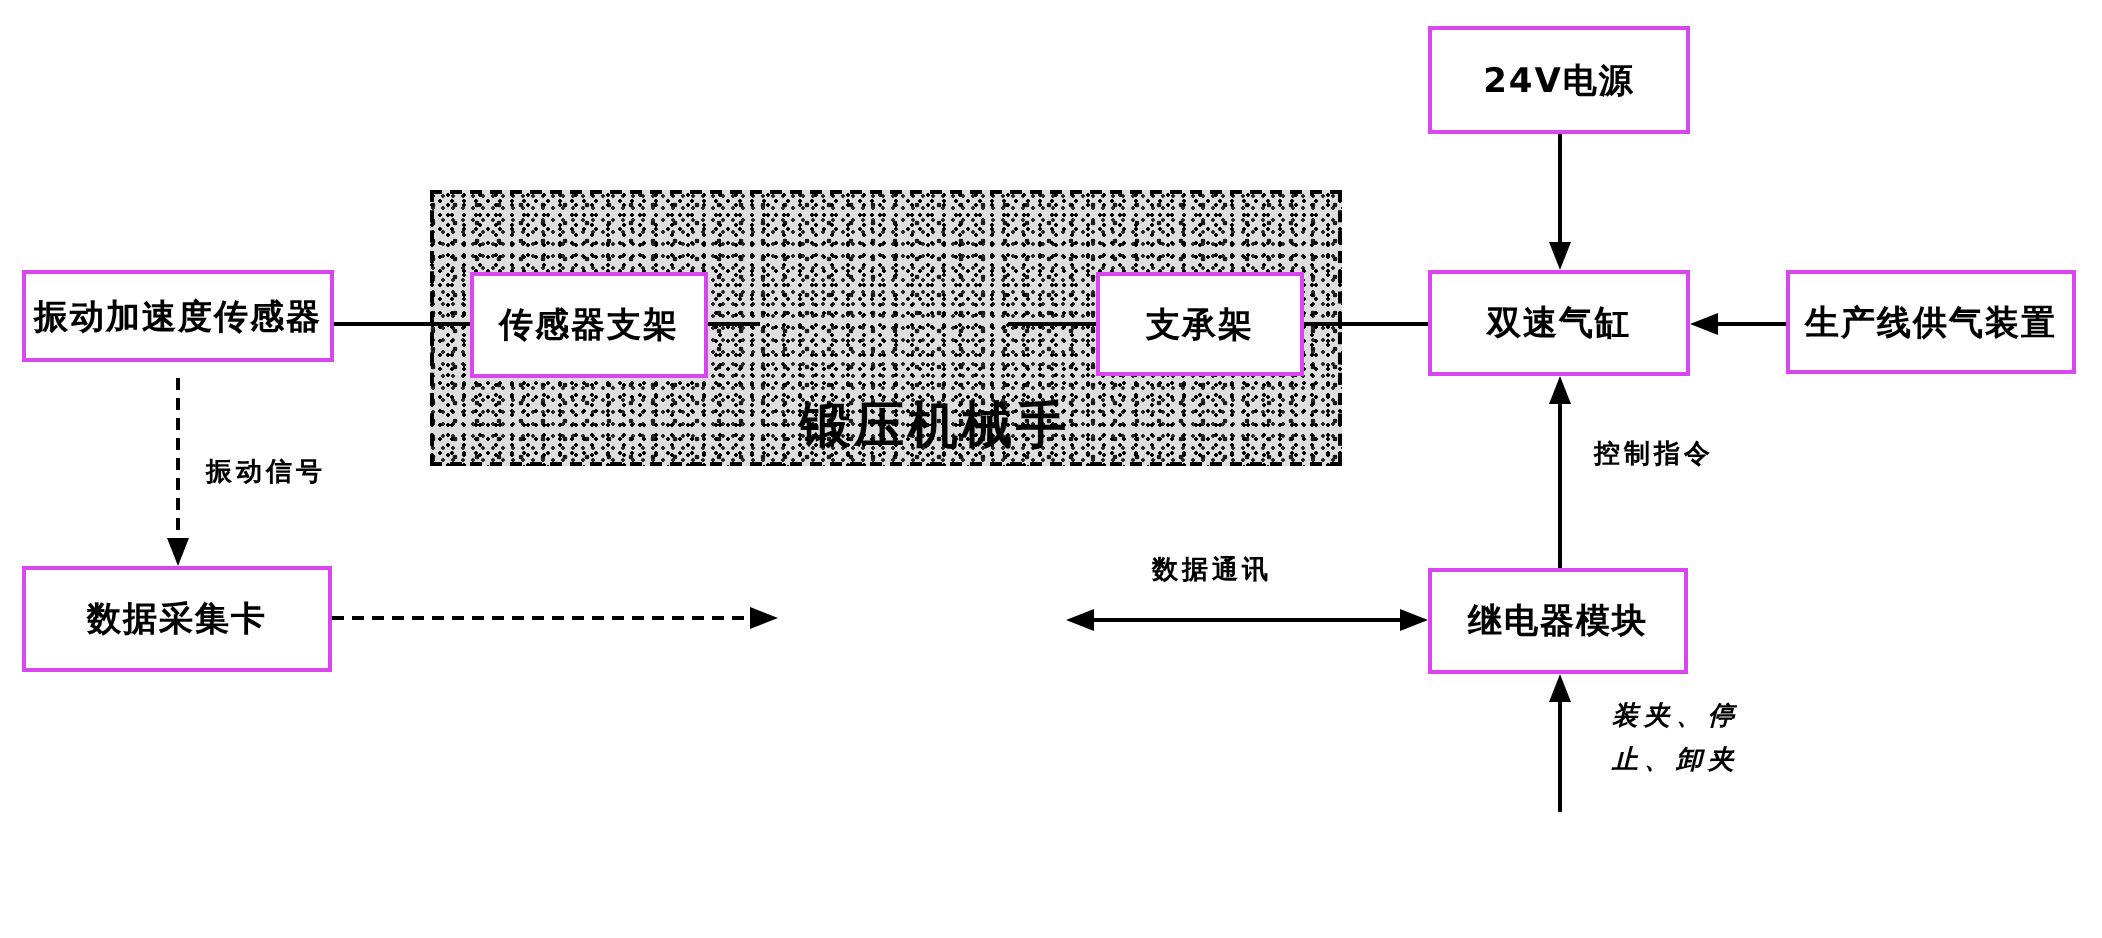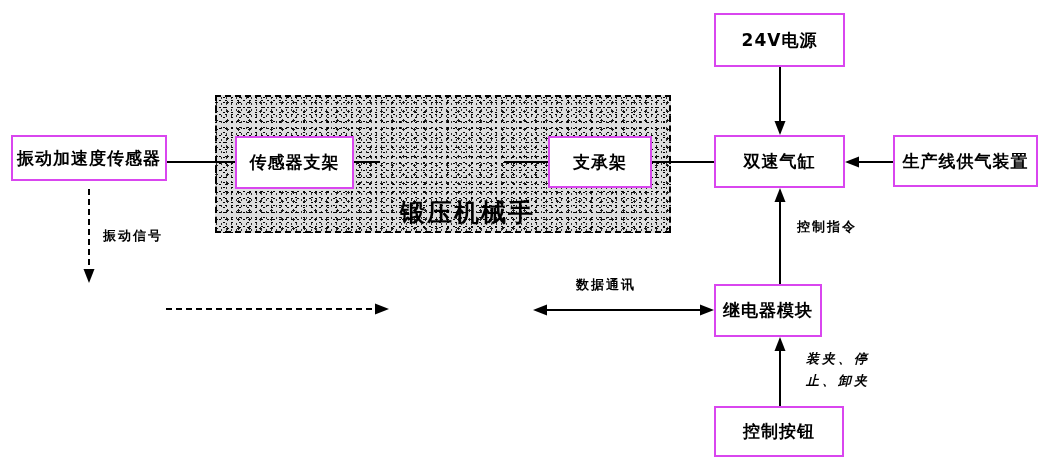--- a/index.html
+++ b/index.html
@@ -57,21 +57,21 @@
   
   #n-sensor   {left:11px; top:135px;width:156px;height:46px;}
   #n-bracket  {left:235px;top:136px;width:119px;height:53px;}
   #n-guide    {left:380px;top:135px;width:124px;height:54px;}
   #n-support  {left:548px;top:136px;width:104px;height:52px;}
   #n-power    {left:714px;top:13px; width:131px;height:54px;}
   #n-cylinder {left:714px;top:135px;width:131px;height:53px;}
   #n-air      {left:893px;top:135px;width:145px;height:52px;}
   #n-daq      {left:11px; top:283px;width:155px;height:53px;}
   #n-ipc      {left:389px;top:283px;width:144px;height:53px;}
-  #n-relay    {left:714px;top:284px;width:108px;height:53px;}
+  #n-relay    {left:714px;top:284px;width:130px;height:53px;}
   #n-button   {left:714px;top:406px;width:130px;height:51px;}
 
   #lbl-vib  {left:103px;top:227px;}
   #lbl-comm {left:576px;top:276px;}
   #lbl-cmd  {left:797px;top:218px;}
   #lbl-clamp{left:806px;top:348px;font-style:italic;}
 </style>
 </head>
 <body>
 
@@ -115,22 +115,22 @@
       <polygon points="780,337 774.5,351 785.5,351" stroke="none"></polygon>
     </g>
   </svg>
 
   <div class="node" id="n-sensor">振动加速度传感器</div>
   <div class="node" id="n-bracket">传感器支架</div>
   <div class="node" id="n-support">支承架</div>
   <div class="node" id="n-power">24V电源</div>
   <div class="node" id="n-cylinder">双速气缸</div>
   <div class="node" id="n-air">生产线供气装置</div>
+  <div class="node" id="n-daq">数据采集卡</div>
   <div class="node" id="n-relay">继电器模块</div>
-  <div class="node" id="n-button">控制按钮</div>
 
   <div class="edge-label" id="lbl-vib">振动信号</div>
   <div class="edge-label" id="lbl-comm">数据通讯</div>
   <div class="edge-label" id="lbl-cmd">控制指令</div>
   <div class="edge-label two-line" id="lbl-clamp">
     <div>装夹、停</div>
     <div>止、卸夹</div>
   </div>
 
 </div>

